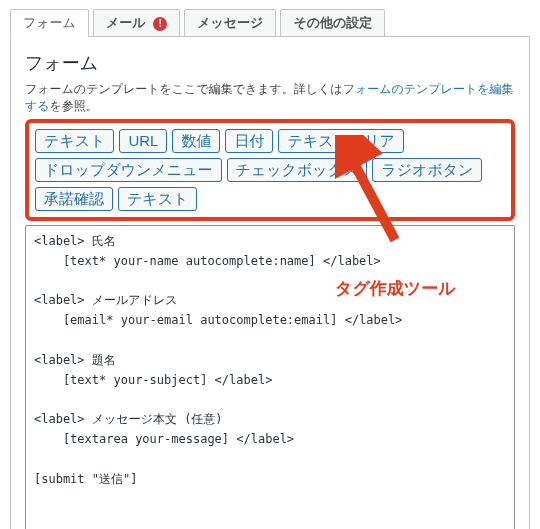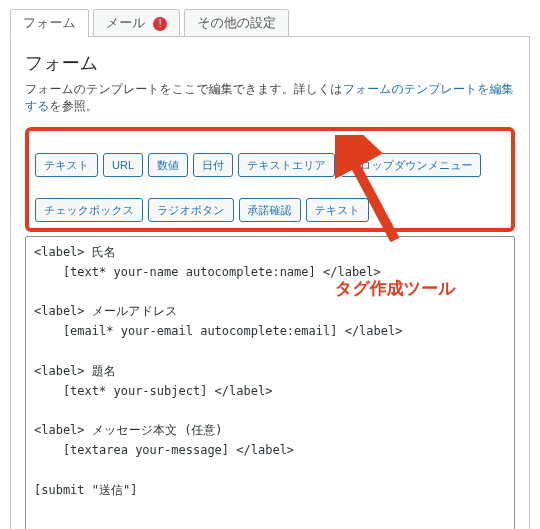--- a/index.html
+++ b/index.html
@@ -23,20 +23,21 @@
     border: 1px solid #c3c4c7;
     background: #f6f7f7;
     padding: 4px 12px;
     font-size: 13px;
     color: #555;
     margin-right: 4px;
     border-radius: 2px 2px 0 0;
     cursor: pointer;
     position: relative;
     top: 1px;
+    font-weight: bold;
   }
   .tab.active {
     background: #fff;
     border-bottom-color: #fff;
     font-weight: 500;
   }
   .tab .dot {
     display: inline-block;
     width: 14px; height: 14px;
     border-radius: 50%;
@@ -53,44 +54,43 @@
     margin: 0 10px 20px 10px;
     padding: 14px 14px 14px 14px;
   }
   h2.section-title {
     font-size: 18px;
     font-weight: 400;
     margin: 0 0 6px 0;
     color: #1d2327;
   }
   p.desc {
-    margin: 0 0 12px 0;
+    margin: 0 0 4px 0;
     font-size: 12px;
     color: #444;
   }
   p.desc a { color: #2271b1; text-decoration: none; }
   .tag-box {
     border: 4px solid #e03d1f;
     border-radius: 6px;
     padding: 6px 6px 6px 6px;
     margin-bottom: 4px;
     display: flex;
     flex-wrap: wrap;
     gap: 5px 5px;
   }
   .tag-btn {
     border: 1px solid #2271b1;
     color: #2271b1;
     background: #f6f7f7;
-    font-size: 11px;
+    font-size: 15px;
     padding: 2px 8px;
     border-radius: 3px;
     cursor: pointer;
     line-height: 18px;
-    margin-top: 16px;
   }
   textarea.form-code {
     width: 100%;
     height: 320px;
     resize: both;
     font-family: "Menlo", "Consolas", monospace;
     font-size: 12px;
     line-height: 1.65;
     padding: 6px 8px;
     border: 1px solid #8c8f94;
@@ -128,20 +128,21 @@
 </style>
 </head>
 <body>
 
 <div class="tabs">
   <div class="tab active">フォーム</div>
   <div class="tab">
     <span>メール</span>
     <span class="dot">!</span>
   </div>
+  <div class="tab">メッセージ</div>
   <div class="tab">その他の設定</div>
 </div>
 
 <div class="panel">
   <h2 class="section-title">フォーム</h2>
   <p class="desc">
     <span>フォームのテンプレートをここで編集できます。詳しくは</span><a href="#">フォームのテンプレートを編集する</a><span>を参照。</span>
   </p>
 
   <div class="tag-box">

